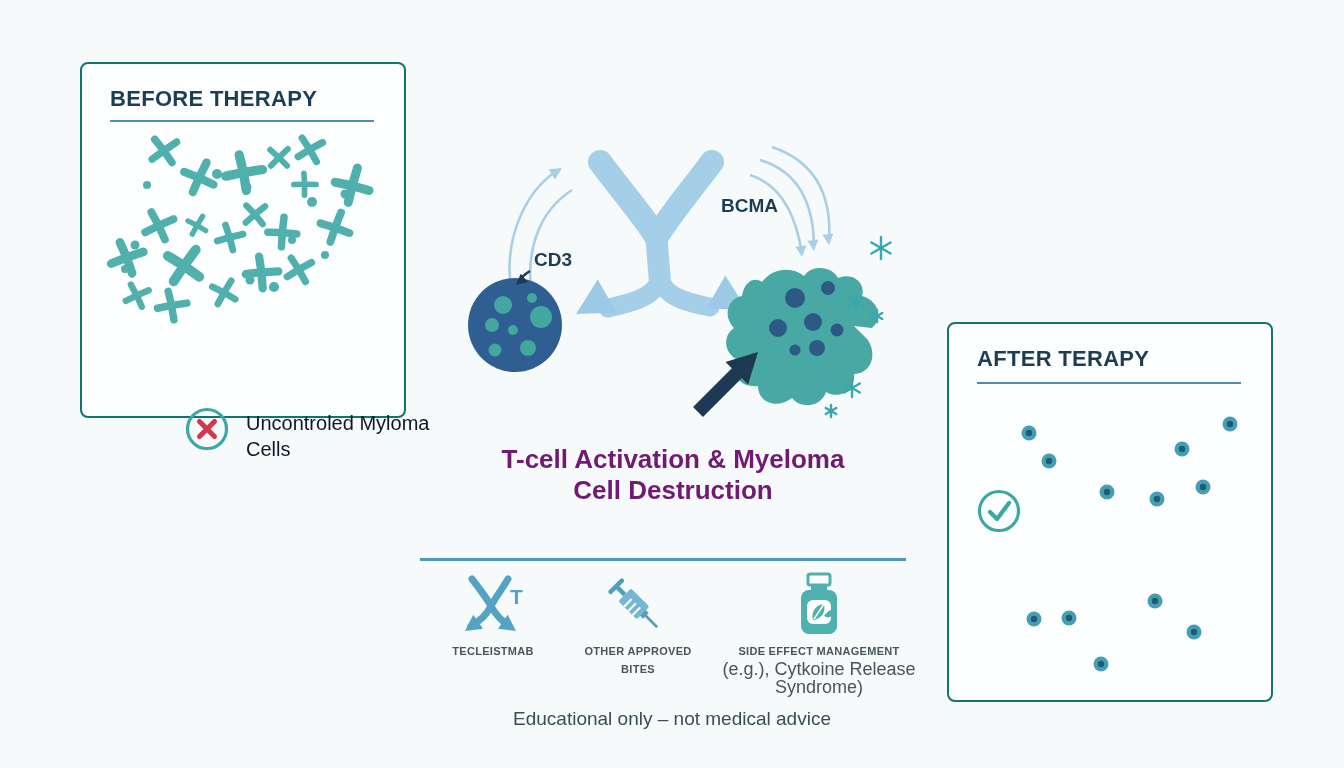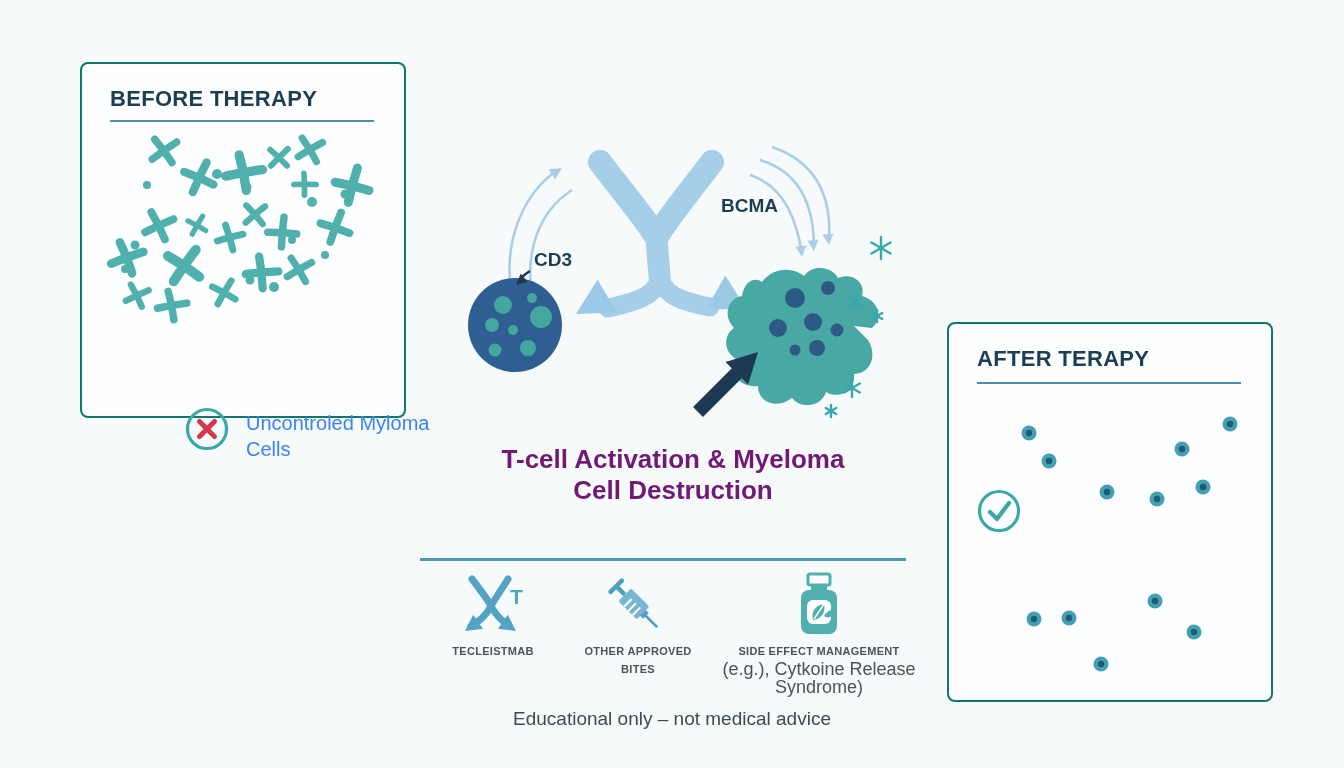--- a/index.html
+++ b/index.html
@@ -14,21 +14,21 @@
   #before-rule{top:56px;width:264px;}
   #after-rule{top:58px;width:264px;}
 
   .scatter-svg{position:absolute;pointer-events:none;}
   #before-scatter-svg{left:0;top:58px;width:322px;height:215px;}
   #after-scatter-svg{left:0;top:0;width:322px;height:376px;}
 
   .caption{position:absolute;display:flex;align-items:flex-start;gap:16px;}
   #before-caption{left:102px;top:342px;width:300px;}
   #after-caption{left:976px;top:488px;width:290px;}
-  .caption-text{font-size:20px;line-height:26px;color:#3b82f6;padding-top:4px;max-width:218px;}
+  .caption-text{font-size:20px;line-height:26px;color:#0f172a;padding-top:4px;max-width:218px;}
   .badge-icon{flex:0 0 auto;}
 
   #center-svg{position:absolute;left:440px;top:130px;width:480px;height:310px;pointer-events:none;}
   .svg-label{font-size:19px;font-weight:700;fill:#1d3d52;}
   .cellstroke{stroke:#4fb0ad;stroke-width:7.5;fill:none;stroke-linecap:round;}
 
   #center-title{position:absolute;left:438px;top:444px;width:470px;text-align:center;color:#701a75;font-size:26px;font-weight:700;line-height:31px;}
 
   #legend-divider{position:absolute;left:420px;top:558px;width:486px;height:3px;background:#4d98b6;}
 

